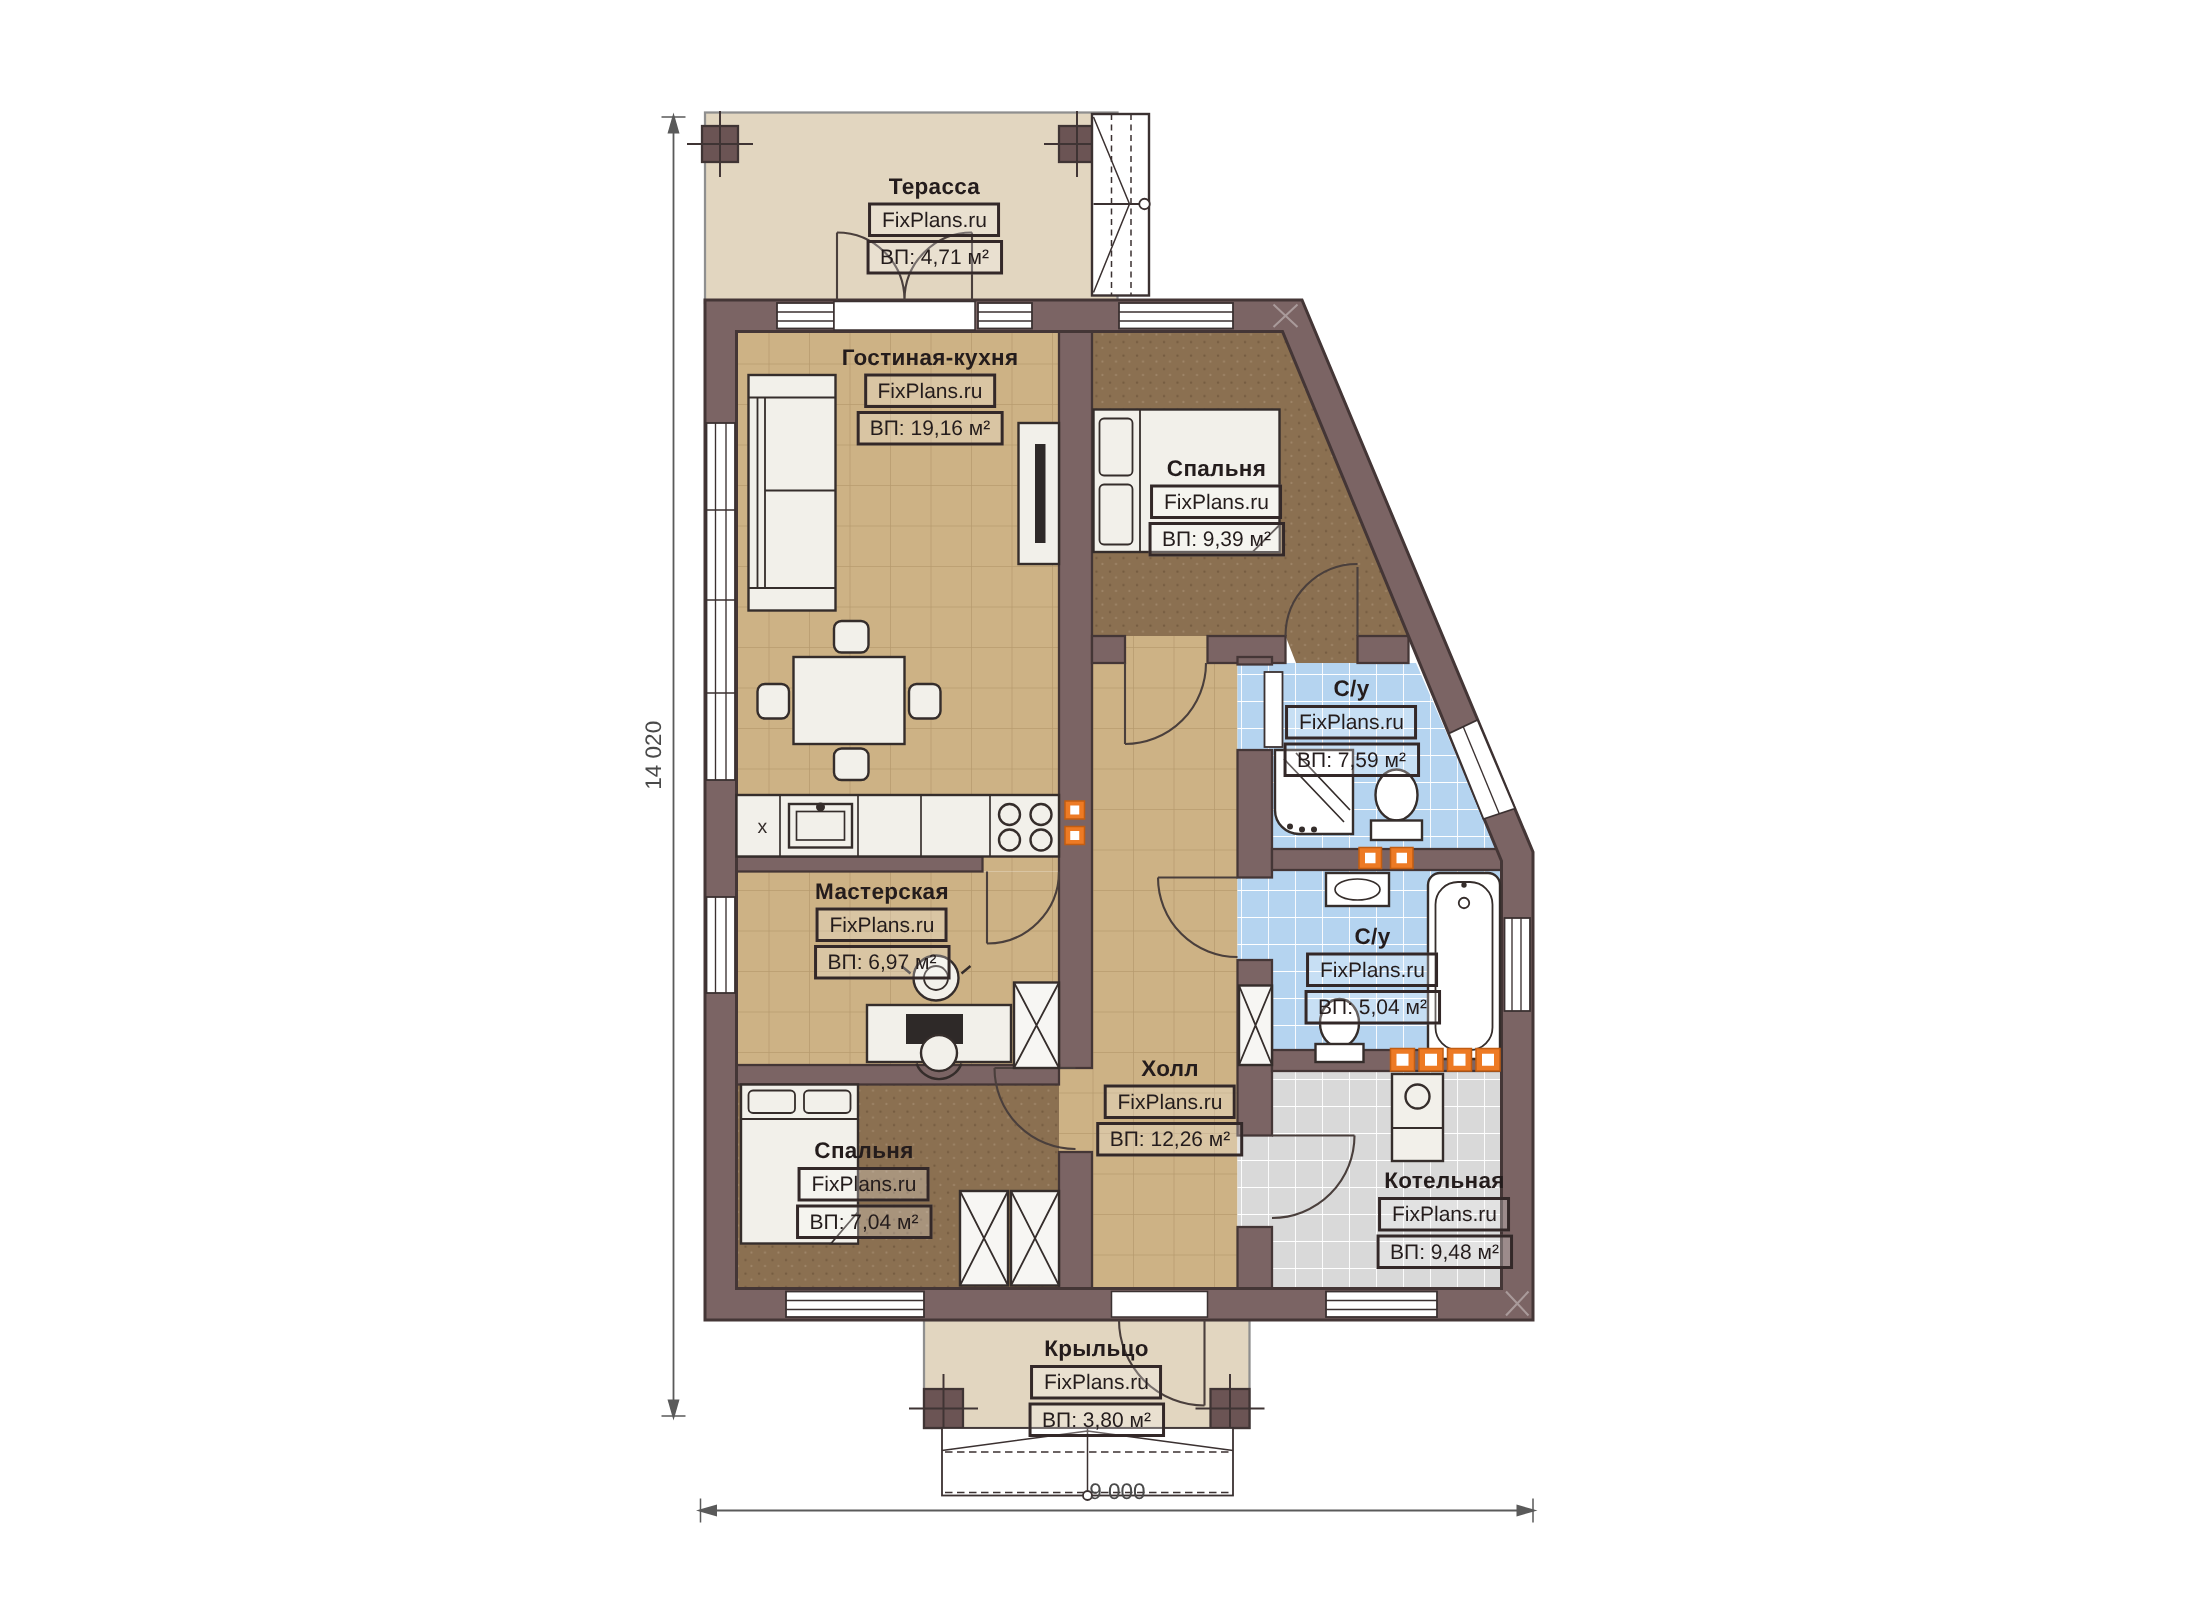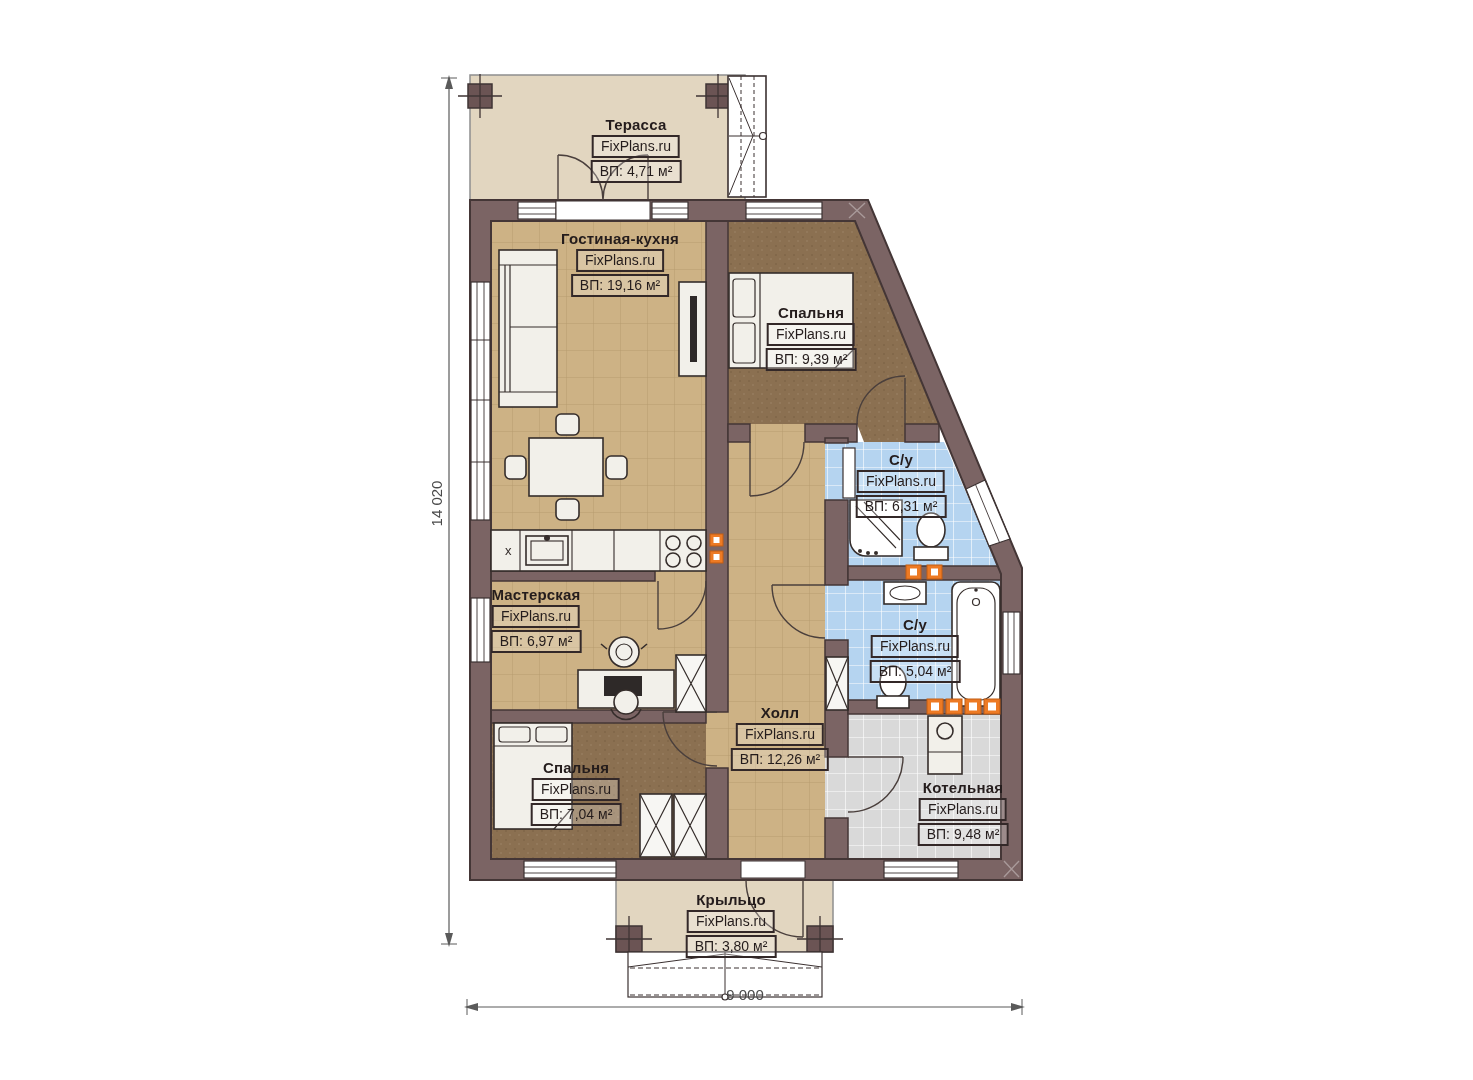--- a/index.html
+++ b/index.html
@@ -383,46 +383,46 @@
     <path d="M449 947L445 933L453 933Z" stroke="none"></path>
     <path d="M441 78H457M441 944H457" fill="none" stroke-width="1"></path>
 
     <path d="M467 1007H1022" fill="none"></path>
     <path d="M464 1007L478 1003L478 1011Z" stroke="none"></path>
     <path d="M1025 1007L1011 1003L1011 1011Z" stroke="none"></path>
     <path d="M467 999V1015M1022 999V1015" fill="none" stroke-width="1"></path>
   </g>
 </svg>
 
-<div class="rlabel" style="left:636px;top:116px">
+<div class="rlabel" style="left:623px;top:116px">
   <div class="rname">Терасса</div>
   <span class="rbox">FixPlans.ru</span>
   <span class="rbox">ВП: 4,71 м²</span>
 </div>
 <div class="rlabel" style="left:620px;top:230px">
   <div class="rname">Гостиная-кухня</div>
   <span class="rbox">FixPlans.ru</span>
   <span class="rbox">ВП: 19,16 м²</span>
 </div>
 <div class="rlabel" style="left:811px;top:304px">
   <div class="rname">Спальня</div>
   <span class="rbox">FixPlans.ru</span>
   <span class="rbox">ВП: 9,39 м²</span>
 </div>
 <div class="rlabel" style="left:901px;top:451px">
   <div class="rname">С/у</div>
   <span class="rbox">FixPlans.ru</span>
-  <span class="rbox">ВП: 6,31 м²</span>
+  <span class="rbox">ВП: 7,59 м²</span>
 </div>
 <div class="rlabel" style="left:915px;top:616px">
   <div class="rname">С/у</div>
   <span class="rbox">FixPlans.ru</span>
   <span class="rbox">ВП: 5,04 м²</span>
 </div>
-<div class="rlabel" style="left:536px;top:586px">
+<div class="rlabel" style="left:588px;top:586px">
   <div class="rname">Мастерская</div>
   <span class="rbox">FixPlans.ru</span>
   <span class="rbox">ВП: 6,97 м²</span>
 </div>
 <div class="rlabel" style="left:780px;top:704px">
   <div class="rname">Холл</div>
   <span class="rbox">FixPlans.ru</span>
   <span class="rbox">ВП: 12,26 м²</span>
 </div>
 <div class="rlabel" style="left:576px;top:759px">

